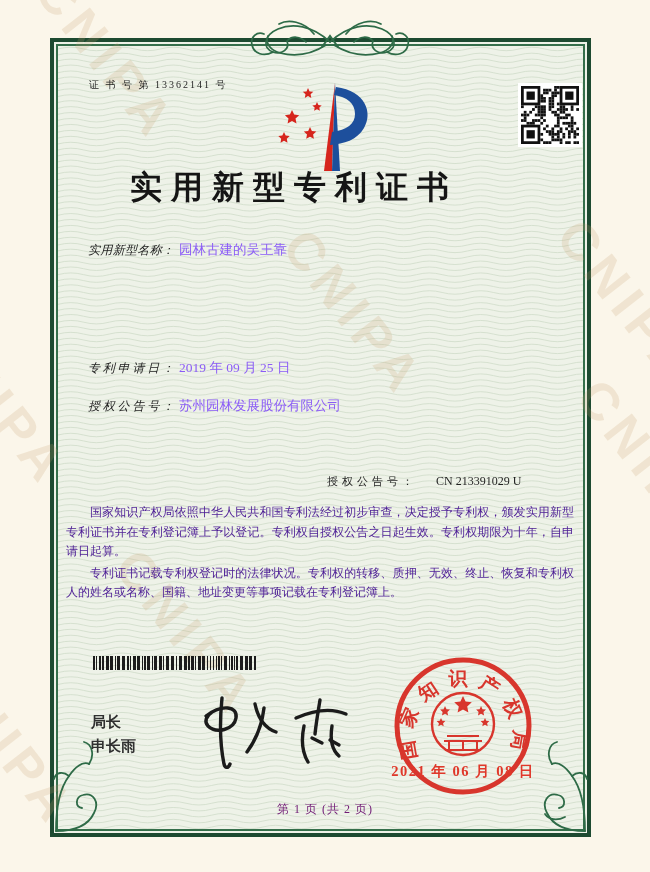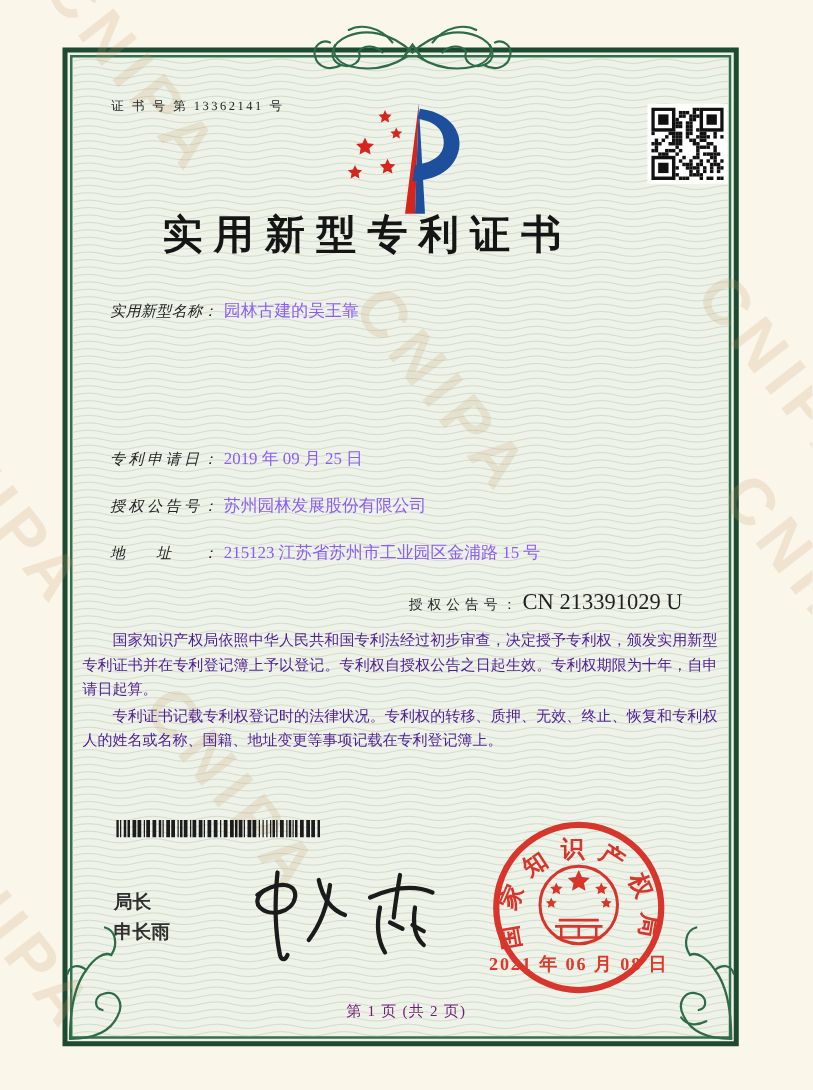--- a/index.html
+++ b/index.html
@@ -400,25 +400,22 @@
 
     <div class="frow" style="top:240px">
       <span class="lbl">实用新型名称：</span><span class="val">园林古建的吴王靠</span>
     </div>
     <div class="frow" style="top:358px">
       <span class="lbl">专利申请日：</span><span class="val">2019 年 09 月 25 日</span>
     </div>
     <div class="frow" style="top:396px">
       <span class="lbl">授权公告号：</span><span class="val">苏州园林发展股份有限公司</span>
     </div>
-    <div class="frow" style="top:433px">
-      <span class="lbl">地址：</span><span class="val">215123 江苏省苏州市工业园区金浦路 15 号</span>
-    </div>
     <div class="frow2" style="top:471px">
-      <span class="lbl" style="display:inline-block;width:86px;font-size:11px;text-align:justify;text-align-last:justify;">授权公告号：</span><span class="val" style="margin-left:5px;font-size:18px;text-align:right;">CN 213391029 U</span>
+      <span class="lbl" style="display:inline-block;width:86px;font-size:11px;text-align:justify;text-align-last:justify;">授权公告号：</span><span class="val" style="margin-left:23px;font-size:12px;text-align:right;">CN 213391029 U</span>
     </div>
 
     <div class="paras">
       <p>国家知识产权局依照中华人民共和国专利法经过初步审查，决定授予专利权，颁发实用新型专利证书并在专利登记簿上予以登记。专利权自授权公告之日起生效。专利权期限为十年，自申请日起算。</p>
       <p>专利证书记载专利权登记时的法律状况。专利权的转移、质押、无效、终止、恢复和专利权人的姓名或名称、国籍、地址变更等事项记载在专利登记簿上。</p>
     </div>
 
     <svg class="barcode" id="barcode" width="166" height="14" viewBox="0 0 166 14">
         <rect x="0" y="0" width="2" height="14" fill="#1c1c1c"></rect>
         <rect x="3" y="0" width="1" height="14" fill="#1c1c1c"></rect>

